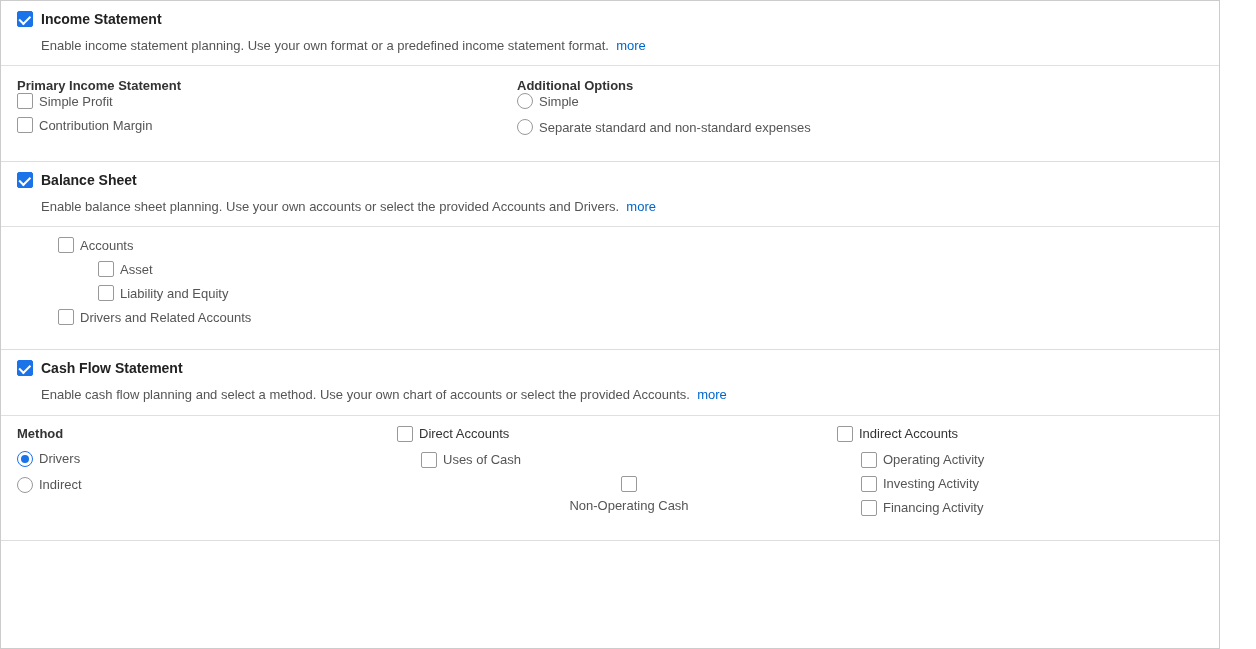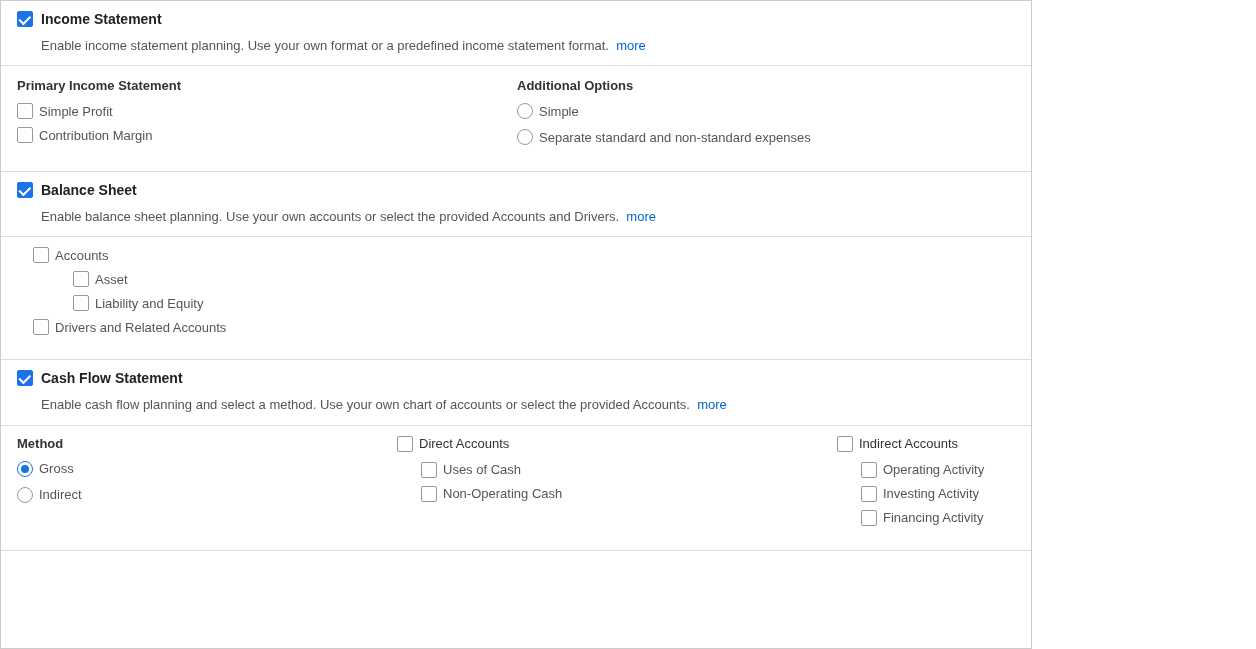--- a/index.html
+++ b/index.html
@@ -12,21 +12,21 @@
       font-family: -apple-system, BlinkMacSystemFont, 'Segoe UI', Arial, sans-serif;
       font-size: 13px;
       color: #333;
       background: #fff;
       width: 1256px;
       min-height: 649px;
     }
 
     .page-container {
       border: 1px solid #ccc;
-      width: 1032px;
+      width: 1220px;
       min-height: 649px;
       overflow: hidden;
     }
 
     
     .section {
       border-bottom: 1px solid #ddd;
     }
 
     .section-header {
@@ -132,40 +132,39 @@
     }
 
     .additional-column {
       flex: 1;
     }
 
     .column-title {
       font-weight: 600;
       font-size: 13px;
       color: #333;
-      margin-bottom: 10px;
     }
 
     .checkbox-item {
       display: flex;
       align-items: center;
       gap: 6px;
       margin-bottom: 8px;
     }
 
     .radio-item {
       display: flex;
       align-items: center;
       gap: 6px;
       margin-bottom: 10px;
     }
 
     
     .balance-content {
-      padding: 10px 16px 16px 32px;
+      padding: 10px 16px 16px 57px;
     }
 
     .indent-1 {
       margin-left: 0px;
     }
 
     .indent-2 {
       margin-left: 24px;
       align-items: flex-end;
     }
@@ -286,38 +285,38 @@
       <span>Enable cash flow planning and select a method. Use your own chart of accounts or select the provided Accounts.</span>
       &nbsp;<a>more</a>
     </div>
     <div class="section-divider"></div>
     <div class="cashflow-content">
 
       <div class="method-column">
         <div class="column-subtitle">Method</div>
         <div class="radio-item mb-10">
           <div class="radio-circle selected"></div>
-          <span class="label-text">Gross</span>
+          <span class="label-text">Drivers</span>
         </div>
         <div class="radio-item">
           <div class="radio-circle"></div>
           <span class="label-text">Indirect</span>
         </div>
       </div>
 
       <div class="direct-accounts-column">
         <div class="checkbox-item mb-10">
           <div class="checkbox-box unchecked"></div>
           <span class="label-text" style="font-weight:normal; color:#333;">Direct Accounts</span>
         </div>
         <div class="checkbox-item mb-8" style="margin-left: 24px;">
           <div class="checkbox-box unchecked"></div>
           <span class="label-text">Uses of Cash</span>
         </div>
-        <div class="checkbox-item" style="margin-left: 24px;">
+        <div class="checkbox-item" style="margin-left: 24px; flex-direction: column;">
           <div class="checkbox-box unchecked"></div>
           <span class="label-text">Non-Operating Cash</span>
         </div>
       </div>
 
       <div class="indirect-accounts-column">
         <div class="checkbox-item mb-10">
           <div class="checkbox-box unchecked"></div>
           <span class="label-text" style="font-weight:normal; color:#333;">Indirect Accounts</span>
         </div>

